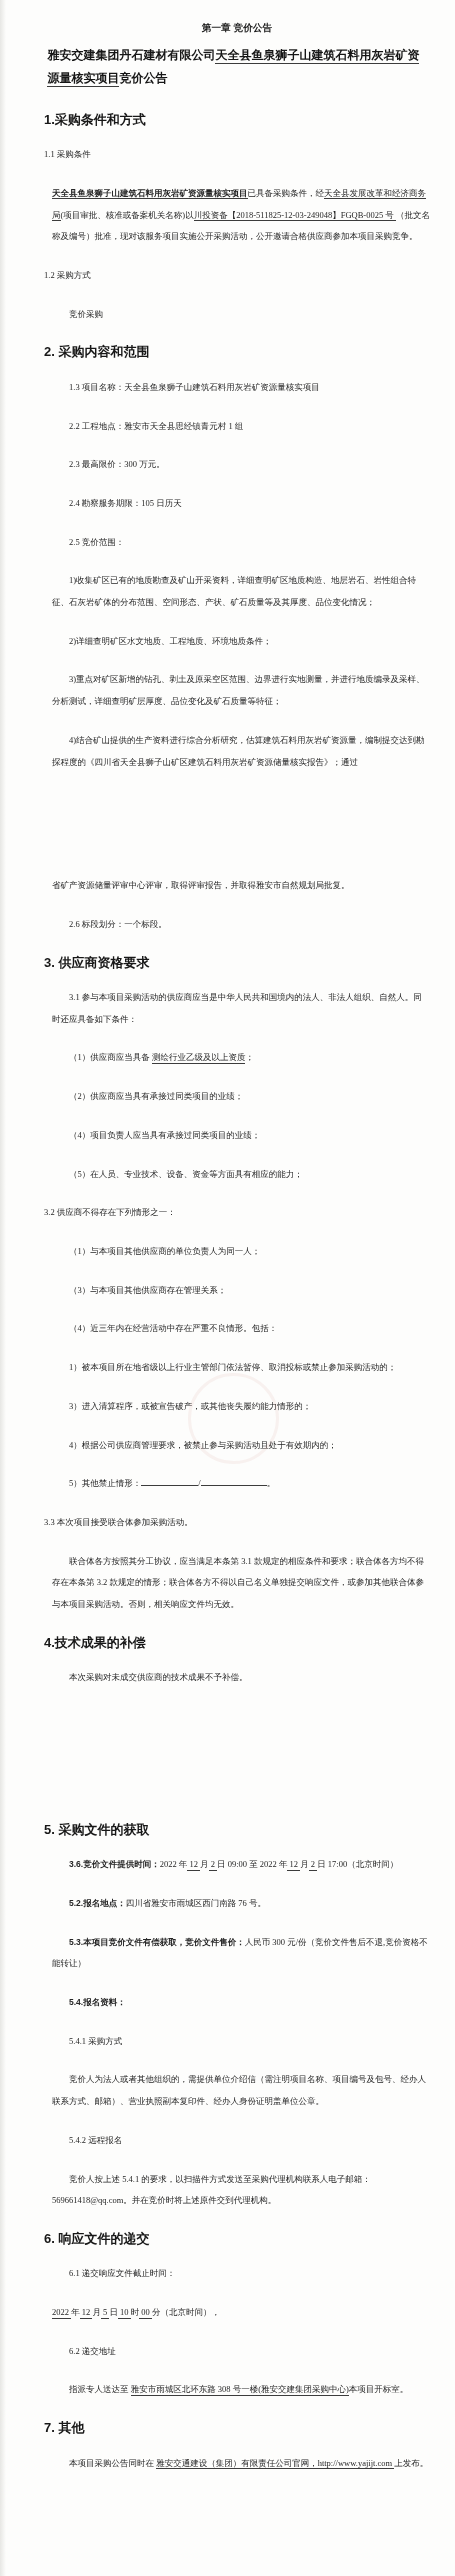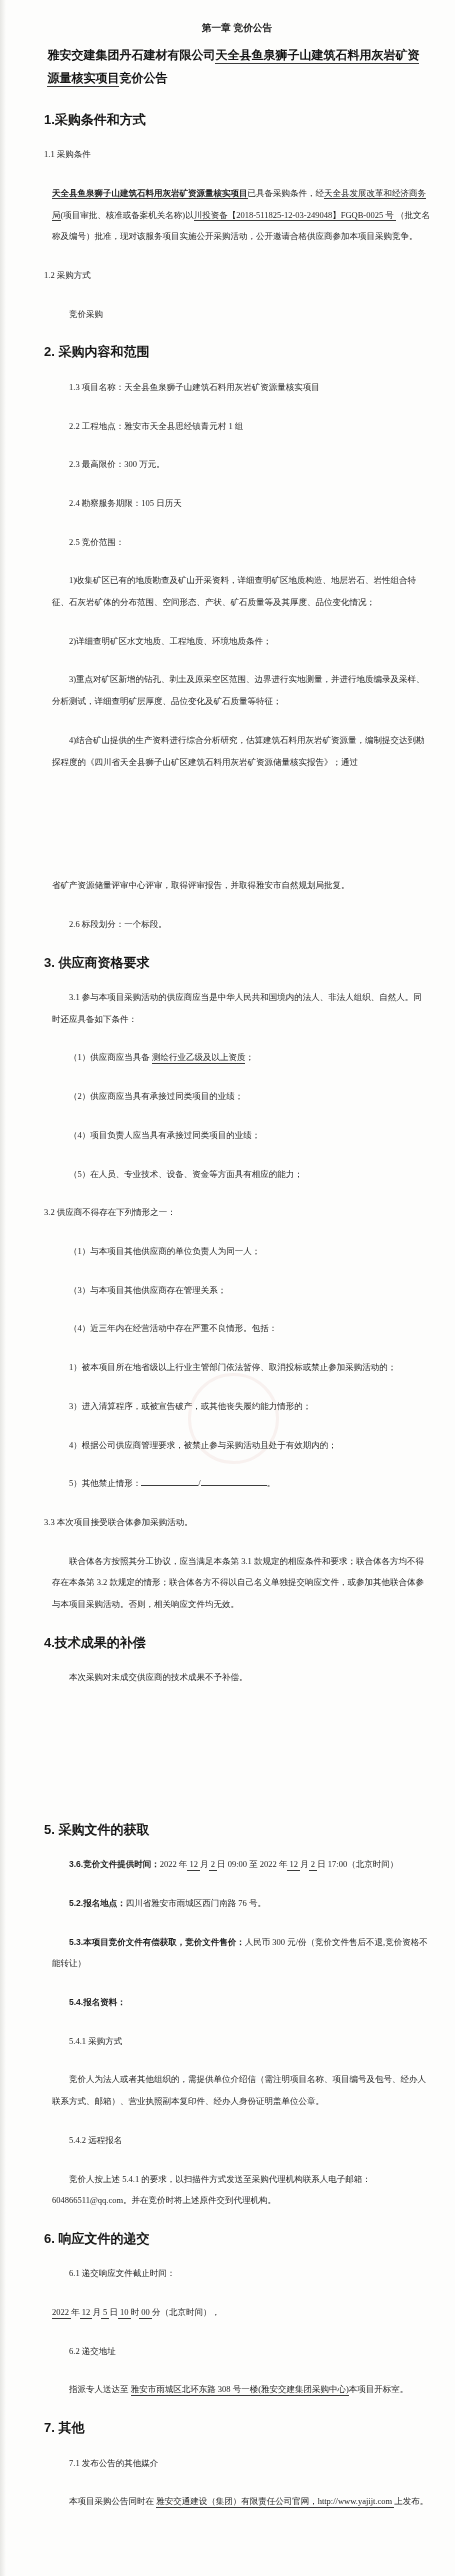--- a/index.html
+++ b/index.html
@@ -93,27 +93,26 @@
       <div class="para fi"><span class="">本次采购对未成交供应商的技术成果不予补偿。</span></div>
       <div class="gap" style="height: 105px;"></div>
       <div class="h1"><span class="">5.  采购文件的获取</span></div>
       <div class="para fi"><span class="bh">3.6.竞价文件提供时间：</span><span class="">2022 年</span><span class="u"> 12 </span><span class="">月</span><span class="u"> 2 </span><span class=""> 日 09:00 至 2022 年</span><span class="u"> 12 </span><span class="">月</span><span class="u"> 2 </span><span class=""> 日 17:00（北京时间）</span></div>
       <div class="para fi"><span class="bh">5.2.报名地点：</span><span class="">四川省雅安市雨城区西门南路 76 号。</span></div>
       <div class="para fi"><span class="bh">5.3.本项目竞价文件有偿获取，竞价文件售价：</span><span class="">人民币 300 元/份（竞价文件售后不退,竞价资格不能转让）</span></div>
       <div class="para fi"><span class="bh">5.4.报名资料：</span></div>
       <div class="para ind2"><span class="">5.4.1 采购方式</span></div>
       <div class="para fi"><span class="">竞价人为法人或者其他组织的，需提供单位介绍信（需注明项目名称、项目编号及包号、经办人联系方式、邮箱）、营业执照副本复印件、经办人身份证明盖单位公章。</span></div>
       <div class="para ind2"><span class="">5.4.2 远程报名</span></div>
-      <div class="para fi"><span class="">竞价人按上述 5.4.1 的要求，以扫描件方式发送至采购代理机构联系人电子邮箱：604866511@qq.com。并在竞价时将上述原件交到代理机构。</span></div>
+      <div class="para fi"><span class="">竞价人按上述 5.4.1 的要求，以扫描件方式发送至采购代理机构联系人电子邮箱：569661418@qq.com。并在竞价时将上述原件交到代理机构。</span></div>
       <div class="h1"><span class="">6.  响应文件的递交</span></div>
       <div class="para ind2"><span class="">6.1 递交响应文件截止时间：</span></div>
       <div class="para "><span class="u"> 2022 </span><span class=""> 年</span><span class="u"> 12 </span><span class=""> 月</span><span class="u">  5  </span><span class=""> 日</span><span class="u"> 10 </span><span class=""> 时</span><span class="u"> 00 </span><span class=""> 分（北京时间），</span></div>
       <div class="para ind2"><span class="">6.2 递交地址</span></div>
       <div class="para fi"><span class="">指派专人送达至 </span><span class="u">雅安市雨城区北环东路 308 号一楼(雅安交建集团采购中心)</span><span class="">本项目开标室。</span></div>
       <div class="h1"><span class="">7.  其他</span></div>
-      <div class="para ind2"><span class="">7.1 发布公告的其他媒介</span></div>
       <div class="para fi"><span class="">本项目采购公告同时在 </span><span class="u">雅安交通建设（集团）有限责任公司官网，</span><span class="u">http://www.yajijt.com </span><span class="">上发布。</span></div>
     </div>
 
   <div class="stamp-bleed" style="left:188px;top:1373px;"></div>
 
 </div>
 
 
 </body></html>

